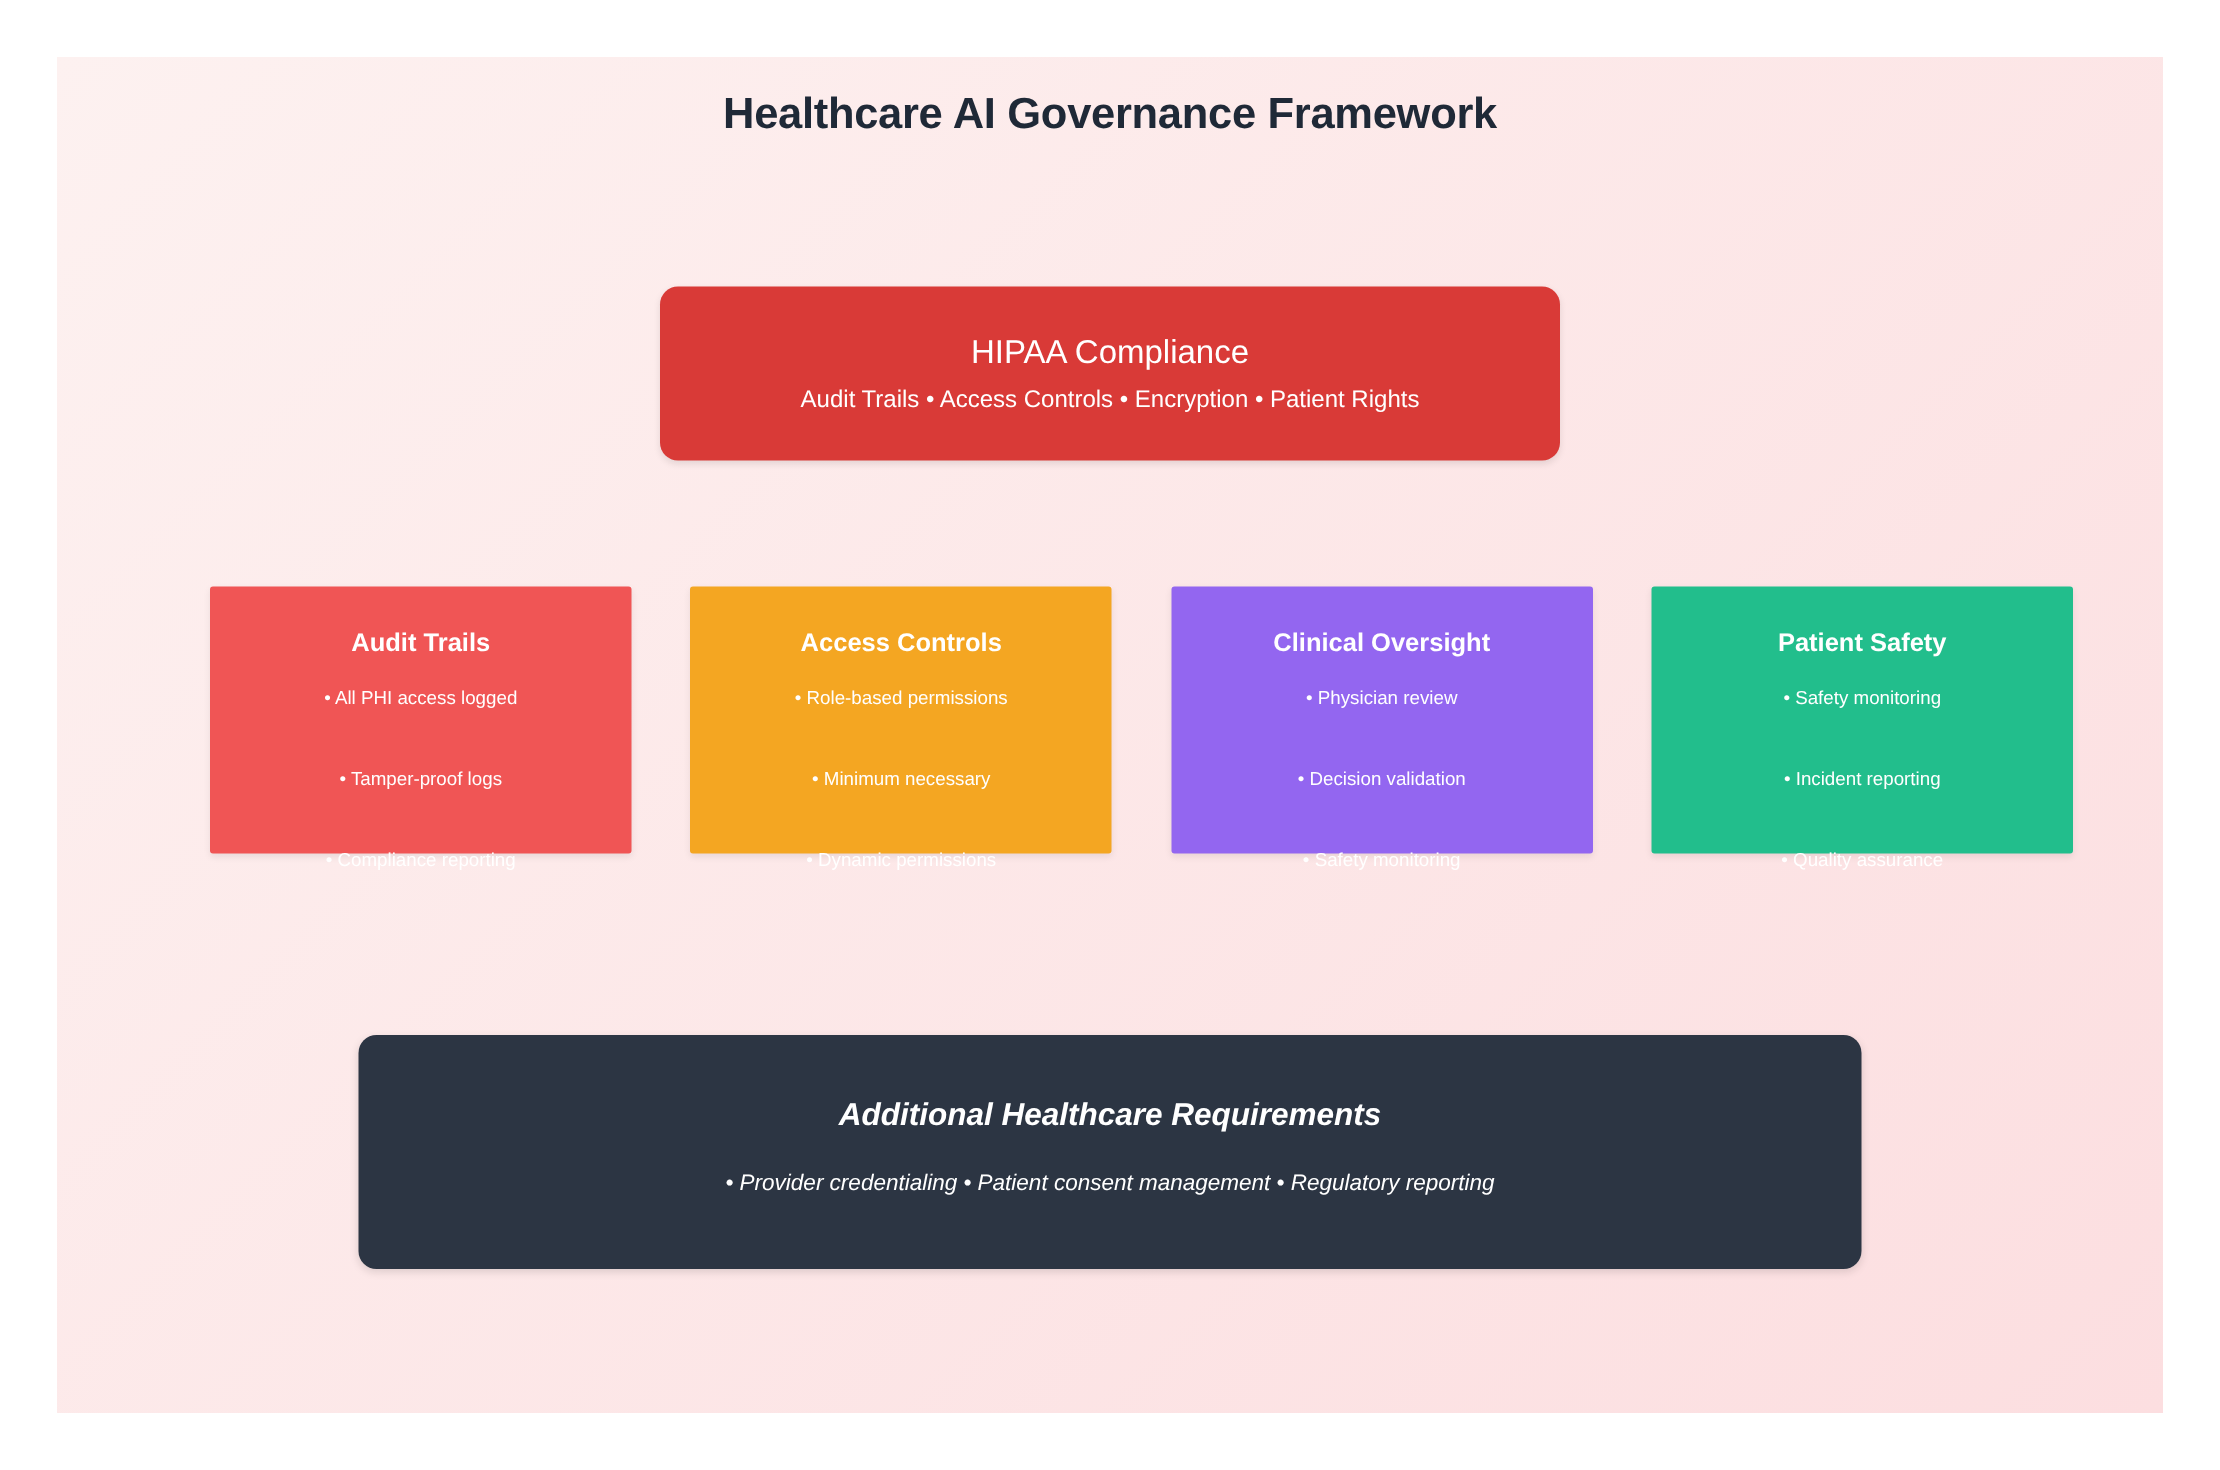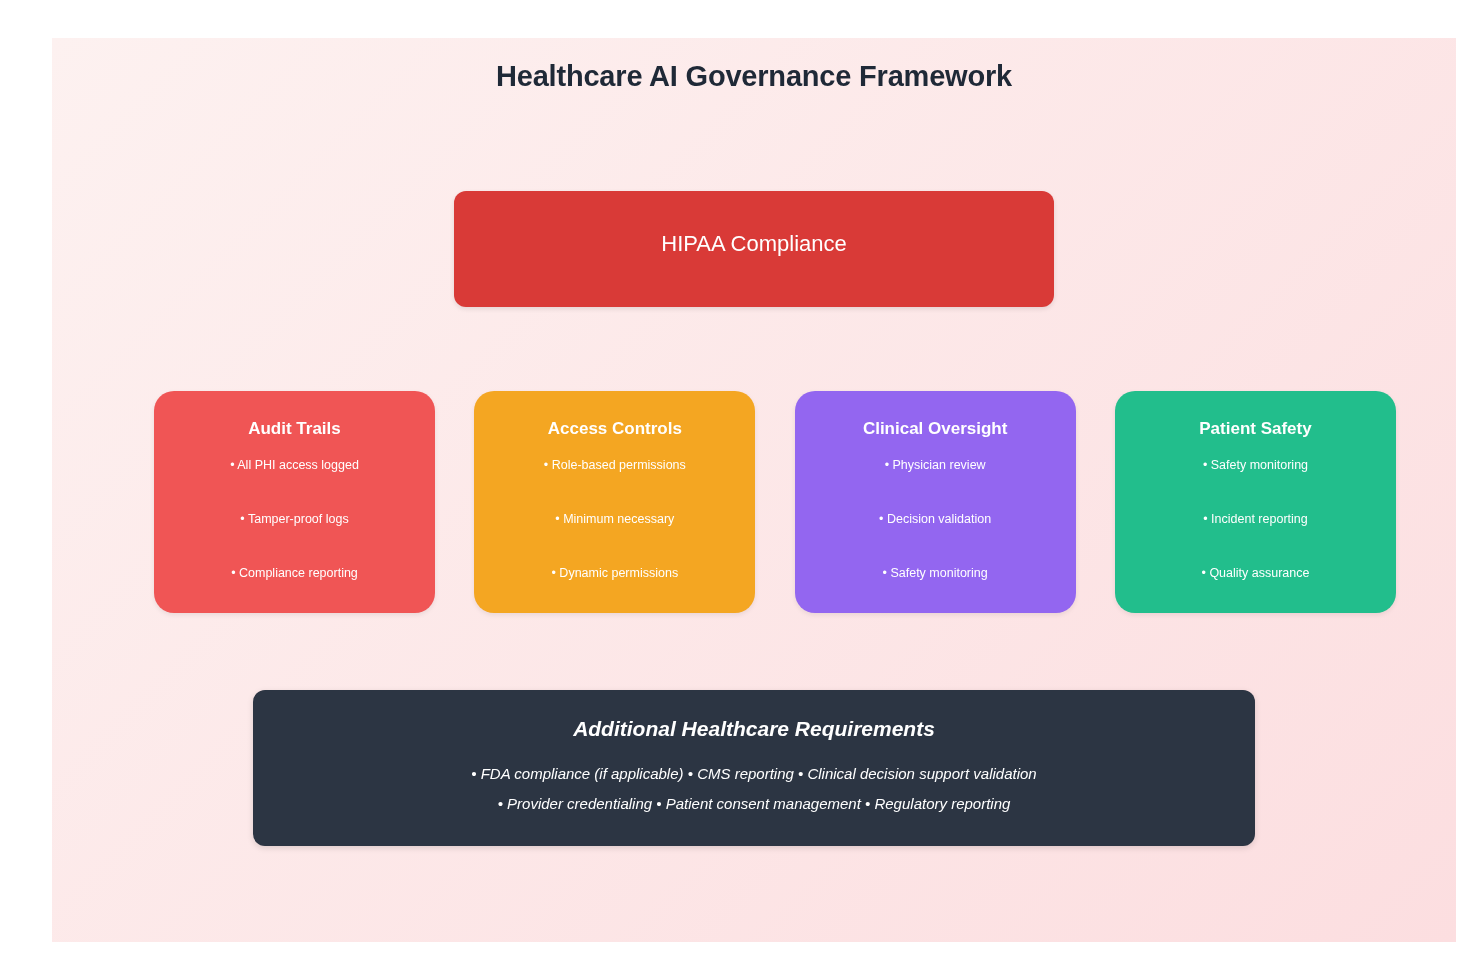--- a/index.html
+++ b/index.html
@@ -9,21 +9,21 @@
   }
   body {
     width: 1480px;
     height: 980px;
     overflow: hidden;
     font-family: "Liberation Sans", sans-serif;
   }
 
   #framework-canvas {
     position: absolute;
-    left: 52px;
+    left: 38px;
     top: 38px;
     width: 1404px;
     height: 904px;
     background: linear-gradient(135deg, #fdf1f0 0%, #fdeceb 45%, #fcdee0 100%);
     overflow: hidden;
   }
 
   .page-title {
     position: absolute;
     left: 0;
@@ -67,22 +67,22 @@
     position: absolute;
     left: 102px;
     top: 353px;
     width: 1242px;
     height: 178px;
     display: flex;
     justify-content: space-between;
   }
   .pillar-card {
     width: 281px;
-    height: 222px;
-    border-radius: 20px;
+    height: 178px;
+    border-radius: 2px;
     box-shadow: 0 2px 5px rgba(0,0,0,0.08);
     display: flex;
     flex-direction: column;
     align-items: center;
     padding-top: 28px;
     box-sizing: border-box;
   }
   .pillar-title {
     font-size: 17px;
     font-weight: bold;
@@ -132,20 +132,21 @@
 </style>
 </head>
 <body>
 
 <div id="framework-canvas" style="background: linear-gradient(135deg, rgb(253, 241, 240) 0%, rgb(252, 222, 224) 100%);">
 
   <div class="page-title" style="color: rgb(31, 41, 55);">Healthcare AI Governance Framework</div>
 
   <div class="hipaa-box" style="background: rgb(217, 58, 55);">
     <div class="hipaa-title">HIPAA Compliance</div>
+    <div class="hipaa-sub">Audit Trails • Access Controls • Encryption • Patient Rights</div>
   </div>
 
   <div class="pillar-row">
 
     <div class="pillar-card" style="background: rgb(240, 85, 85);">
       <div class="pillar-title">Audit Trails</div>
       <div class="pillar-bullets">
         <div class="pillar-bullet">• All PHI access logged</div>
         <div class="pillar-bullet">• Tamper-proof logs</div>
         <div class="pillar-bullet">• Compliance reporting</div>
@@ -176,17 +177,16 @@
         <div class="pillar-bullet">• Safety monitoring</div>
         <div class="pillar-bullet">• Incident reporting</div>
         <div class="pillar-bullet">• Quality assurance</div>
       </div>
     </div>
 
   </div>
 
   <div class="additional-box" style="background: rgb(44, 53, 67);">
     <div class="additional-title">Additional Healthcare Requirements</div>
-    <div class="additional-line">• FDA compliance (if applicable) • CMS reporting • Clinical decision support validation</div>
     <div class="additional-line">• Provider credentialing • Patient consent management • Regulatory reporting</div>
   </div>
 
 </div>
 
 </body></html>

